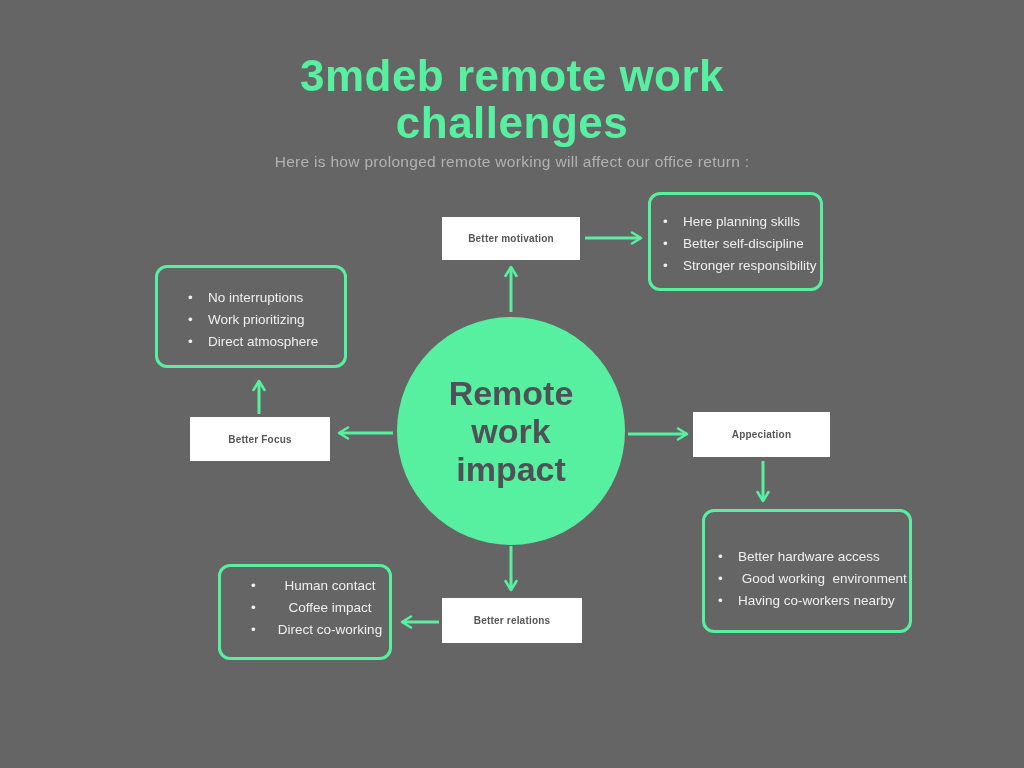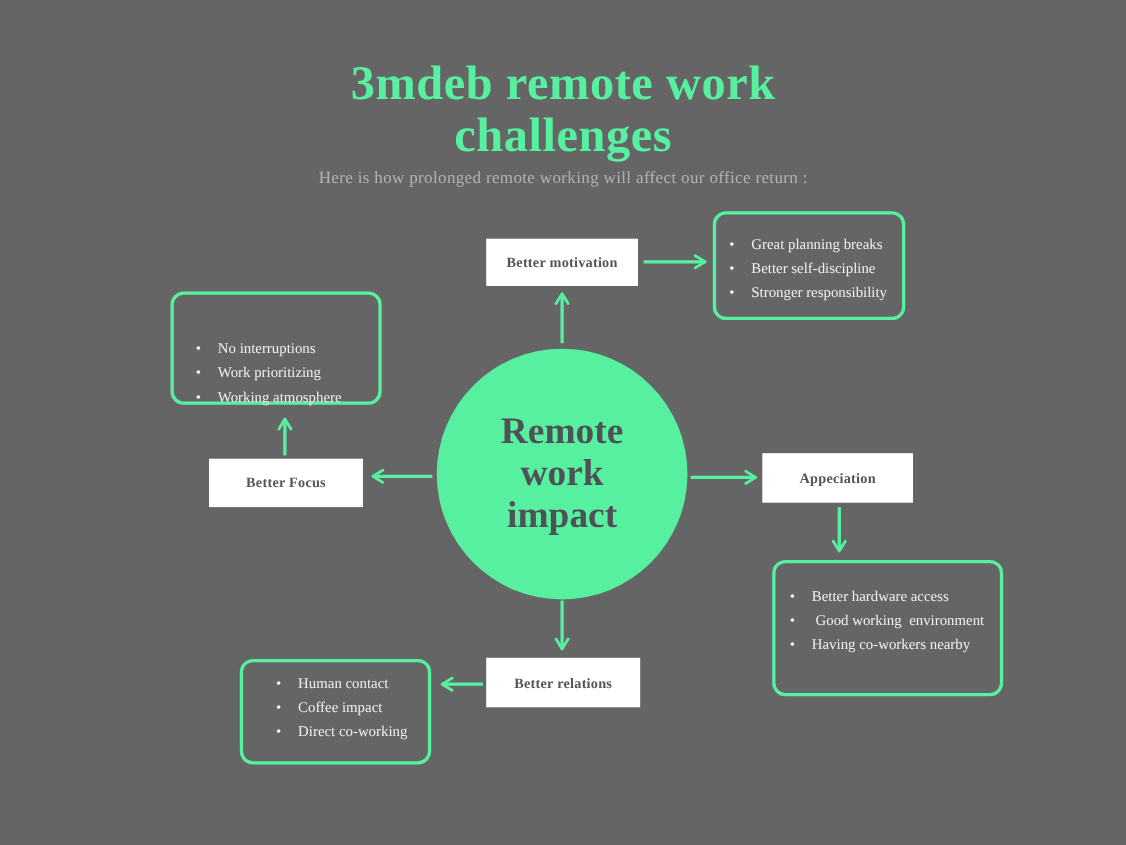--- a/index.html
+++ b/index.html
@@ -4,21 +4,21 @@
 <style>
   * { box-sizing: border-box; }
   html, body { margin: 0; padding: 0; background: #666566; }
   .canvas {
     position: relative;
     width: 1024px;
     height: 716px;
     margin: 0 auto;
     overflow: hidden;
     background: var(--bg, #666566);
-    font-family: Liberation Serif, serif;
+    font-family: Liberation Sans, sans-serif;
   }
   .title {
     position: absolute;
     top: 24px; left: 0;
     width: 100%;
     text-align: center;
     color: var(--accent, #57f0a0);
     font-weight: bold;
     font-size: 44px;
     line-height: 1.05;
@@ -54,21 +54,21 @@
     text-align: center;
     font-size: 34px;
     font-weight: bold;
     color: var(--circle_text, #4f5156);
     line-height: 1.12;
   }
   .labelbox {
     position: absolute;
     background: var(--card_bg, #ffffff);
     display: flex; align-items: center; justify-content: center;
-    font-size: 13px;
+    font-size: 10px;
     font-weight: bold;
     color: var(--label_text, #55565a);
     letter-spacing: 0.2px;
   }
   .n-motivation   { left: 442px; top: 217px; width: 138px; height: 43px; }
   .n-focus        { left: 190px; top: 417px; width: 140px; height: 44px; }
   .n-appreciation { left: 693px; top: 412px; width: 137px; height: 45px; }
   .n-relations    { left: 442px; top: 598px; width: 140px; height: 45px; }
   .listbox {
     position: absolute;
@@ -84,26 +84,26 @@
     padding-left: 22px;
     white-space: pre;
   }
   .listbox li::before {
     content: "\2022";
     position: absolute;
     left: 2px; top: 0;
     color: var(--list_text, #efefef);
   }
   .lb-focus        { left: 155px; top: 265px; width: 192px; height: 103px; }
-  .lb-focus ul         { padding: 19px 0 0 18px; margin-top: 19px; }
+  .lb-focus ul         { padding: 19px 0 0 28px; }
   .lb-motivation   { left: 648px; top: 192px; width: 175px; height: 99px; }
   .lb-motivation ul    { padding: 16px 0 0 10px; }
   .lb-appreciation { left: 702px; top: 509px; width: 210px; height: 124px; }
-  .lb-appreciation ul  { padding: 19px 0 0 11px; }
-  .lb-relations    { left: 218px; top: 599px; width: 174px; height: 96px; }
+  .lb-appreciation ul  { padding: 34px 0 0 11px; }
+  .lb-relations    { left: 218px; top: 564px; width: 174px; height: 96px; text-align: center; }
   .lb-relations ul     { padding: 8px 0 0 28px; }
   .bottombar {
     position: absolute;
     left: 0; top: 730px;
     width: 1024px; height: 38px;
     background: var(--accent, #57f0a0);
   }
 </style>
 </head>
 <body>
@@ -139,27 +139,27 @@
 
   <div class="labelbox n-motivation">Better motivation</div>
   <div class="labelbox n-appreciation">Appeciation</div>
   <div class="labelbox n-focus">Better Focus</div>
   <div class="labelbox n-relations">Better relations</div>
 
   <div class="listbox lb-focus">
     <ul>
       <li>No interruptions</li>
       <li>Work prioritizing</li>
-      <li>Working atmosphere</li>
+      <li>Direct atmosphere</li>
     </ul>
   </div>
 
   <div class="listbox lb-motivation">
     <ul>
-      <li>Great planning breaks</li>
+      <li>Here planning skills</li>
       <li>Better self-discipline</li>
       <li>Stronger responsibility</li>
     </ul>
   </div>
 
   <div class="listbox lb-appreciation">
     <ul>
       <li>Better hardware access</li>
       <li> Good working  environment</li>
       <li>Having co-workers nearby</li>

